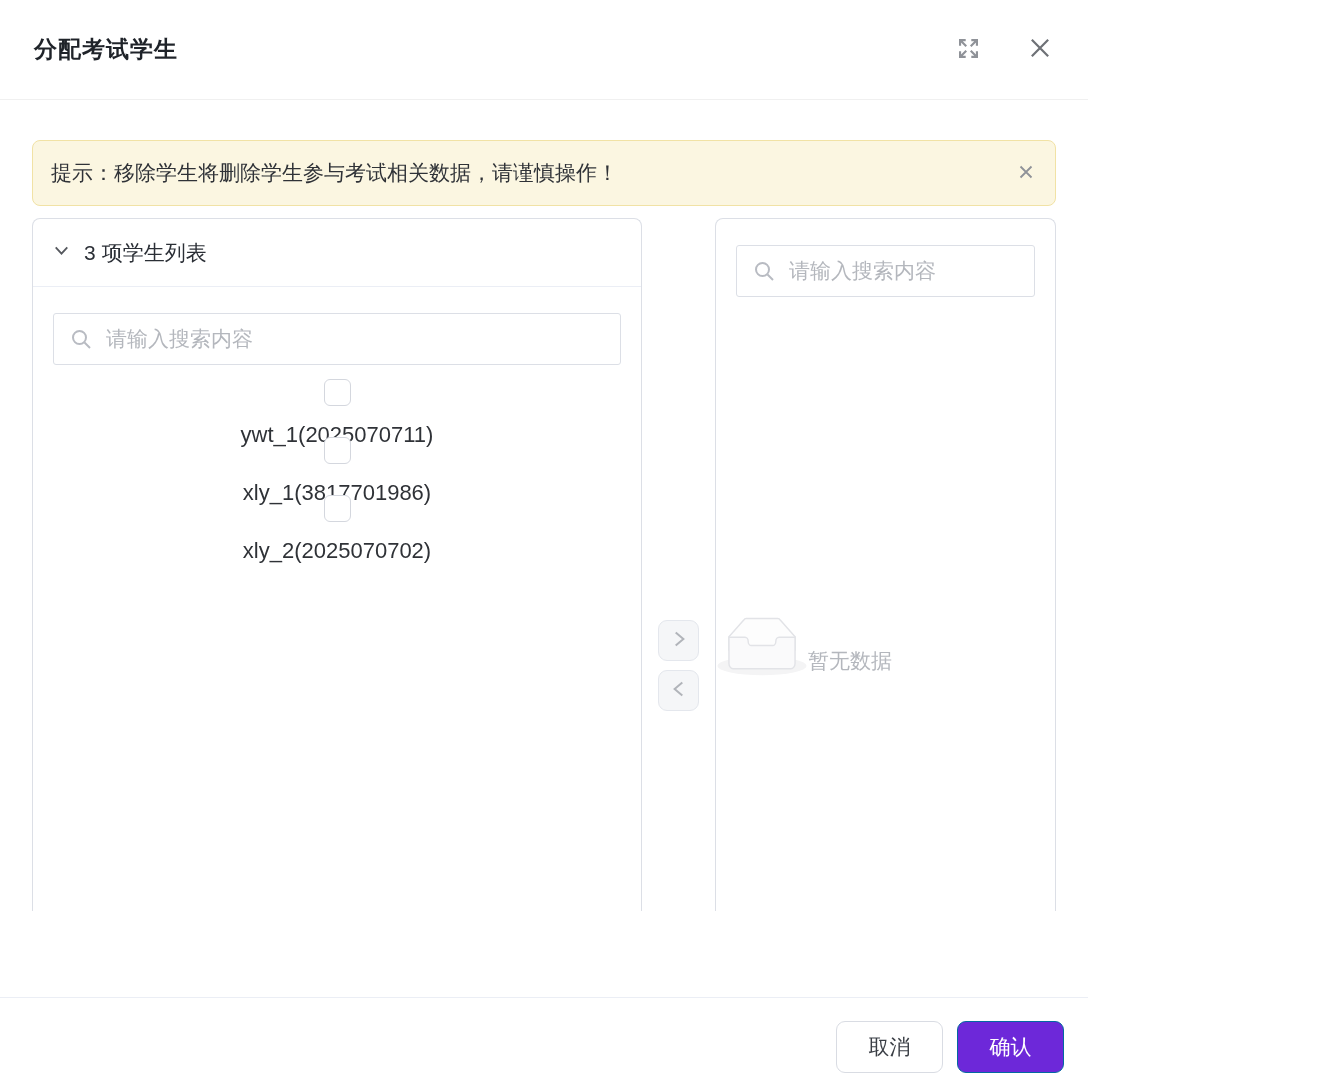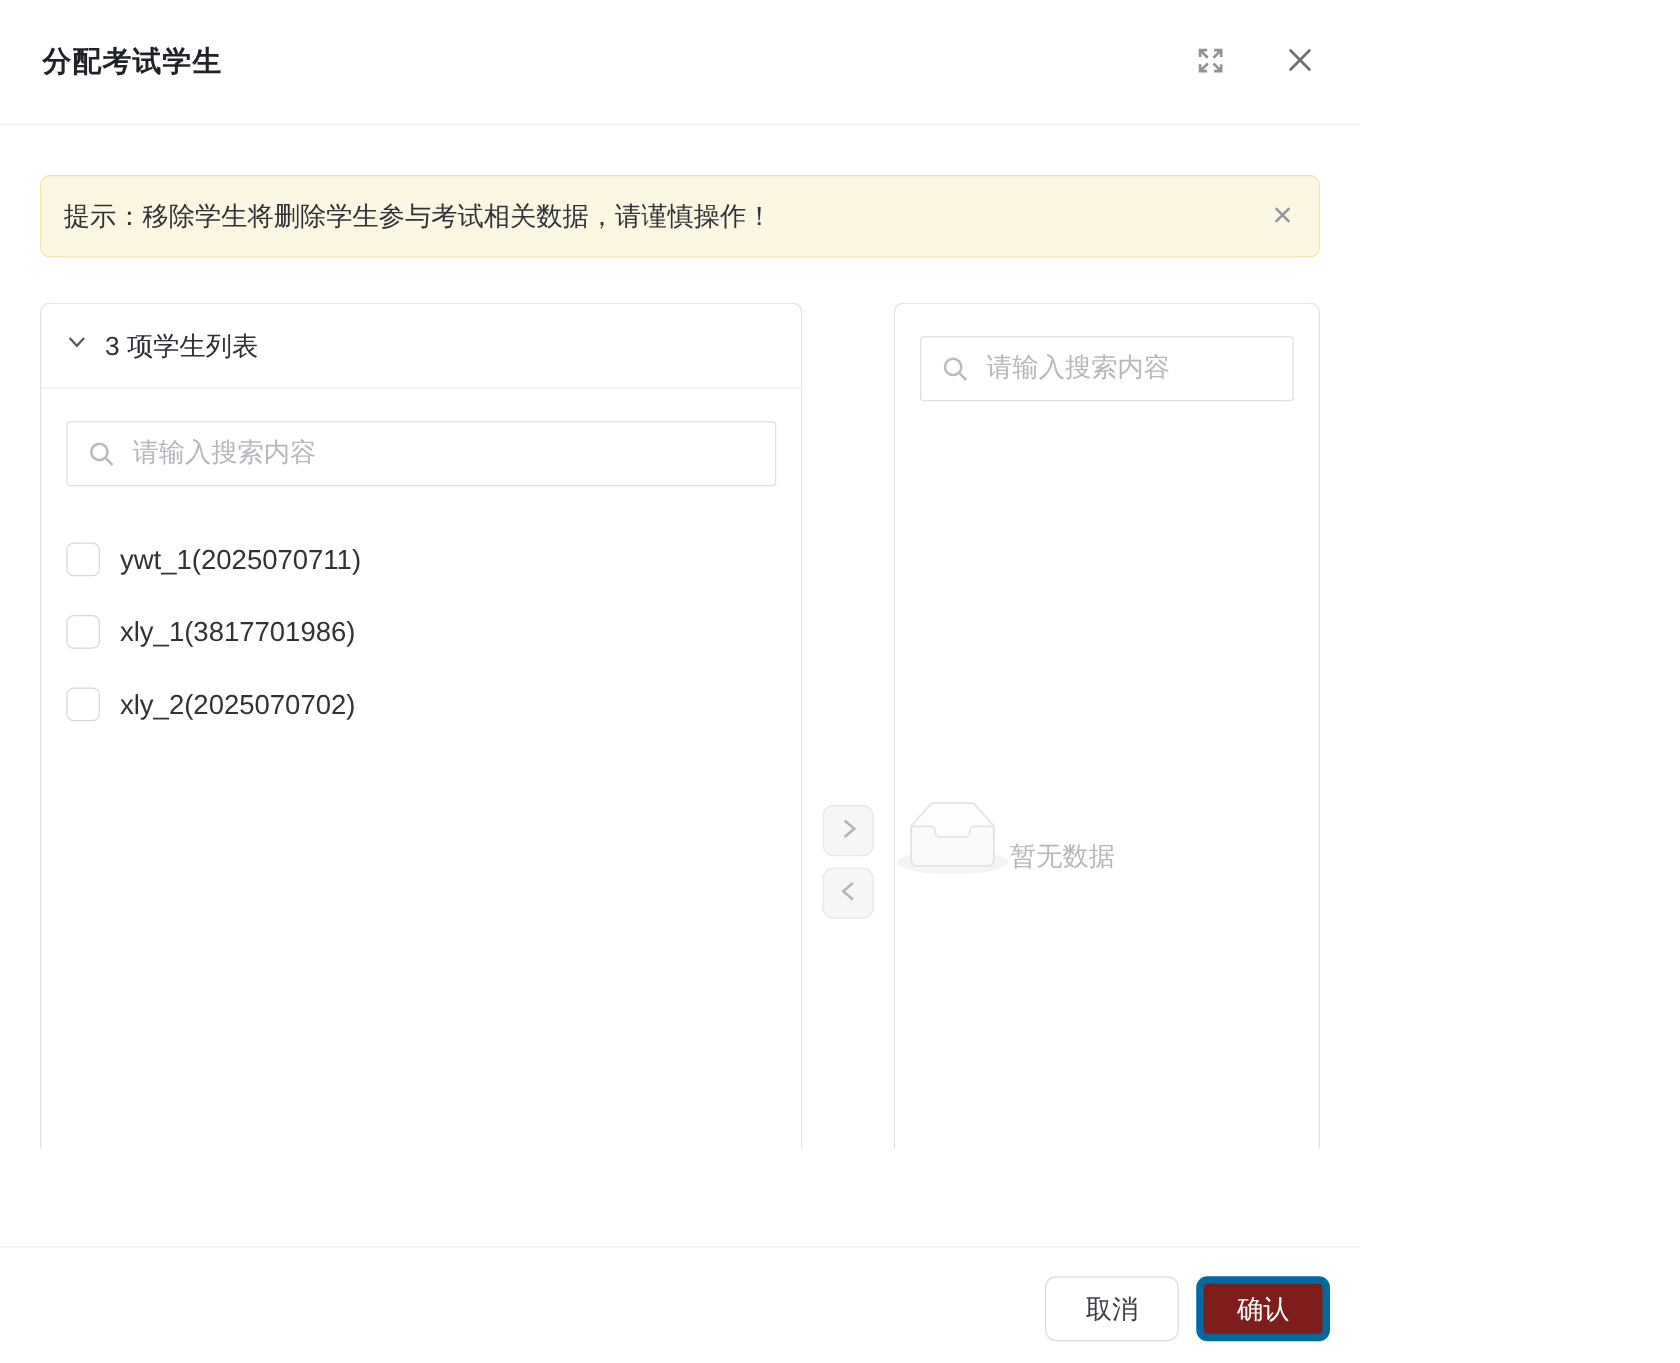--- a/index.html
+++ b/index.html
@@ -34,21 +34,21 @@
     height: 66px;
     background: #fbf6e1;
     border: 1px solid #f1e2a5;
     border-radius: 8px;
     display: flex; align-items: center;
     padding: 0 18px;
   }
   .alert-text { font-size: 21px; color: #2f3237; }
   .alert-close { margin-left: auto; }
 
-  .panels { display: flex; margin-top: 36px; height: 693px; }
+  .panels { display: flex; margin-top: 12px; height: 693px; }
   .panel {
     border: 1px solid #dcdfe6;
     border-bottom: none;
     border-radius: 8px 8px 0 0;
     background: #fff;
     overflow: hidden;
   }
   .panel-left { width: 610px; flex: 0 0 610px; }
   .panel-right { flex: 1 1 auto; }
 
@@ -74,24 +74,25 @@
     outline: none;
     font-family: Liberation Sans, sans-serif;
     background: #fff;
   }
   .search-input::placeholder { color: #b4b7bd; }
   .search-icon { position: absolute; left: 16px; top: 50%; transform: translateY(-50%); pointer-events: none; display: flex; }
 
   .panel-list { margin-top: 14px; }
   .list-item {
     height: 58px;
-    display: flex; align-items: flex-end;
+    display: flex; align-items: center;
     padding: 0 20px;
     gap: 16px;
     cursor: pointer;
+    flex-direction: column;
   }
   .checkbox {
     width: 27px; height: 27px;
     border: 1px solid #d4d7de;
     border-radius: 6px;
     background: #fff;
     flex: 0 0 27px;
   }
   .item-label { font-size: 22px; color: #2f3237; }
 
@@ -127,21 +128,21 @@
   }
   .btn {
     min-width: 107px; height: 52px;
     border-radius: 9px;
     font-size: 21px;
     font-family: inherit;
     padding: 0 26px;
     cursor: pointer;
   }
   .btn-cancel { background: #fff; border: 1px solid #d9dce3; color: #3a3e45; }
-  .btn-confirm { background: #7f1d1d; border: 6px solid #0369a1; color: #fff; }
+  .btn-confirm { background: #6d28d9; border: 1px solid #0369a1; color: #fff; }
 </style>
 </head>
 <body>
 
 <div class="dialog">
 
   <div class="dialog-header">
     <div class="dialog-title">分配考试学生</div>
     <div class="header-actions">
       <button class="icon-btn">

